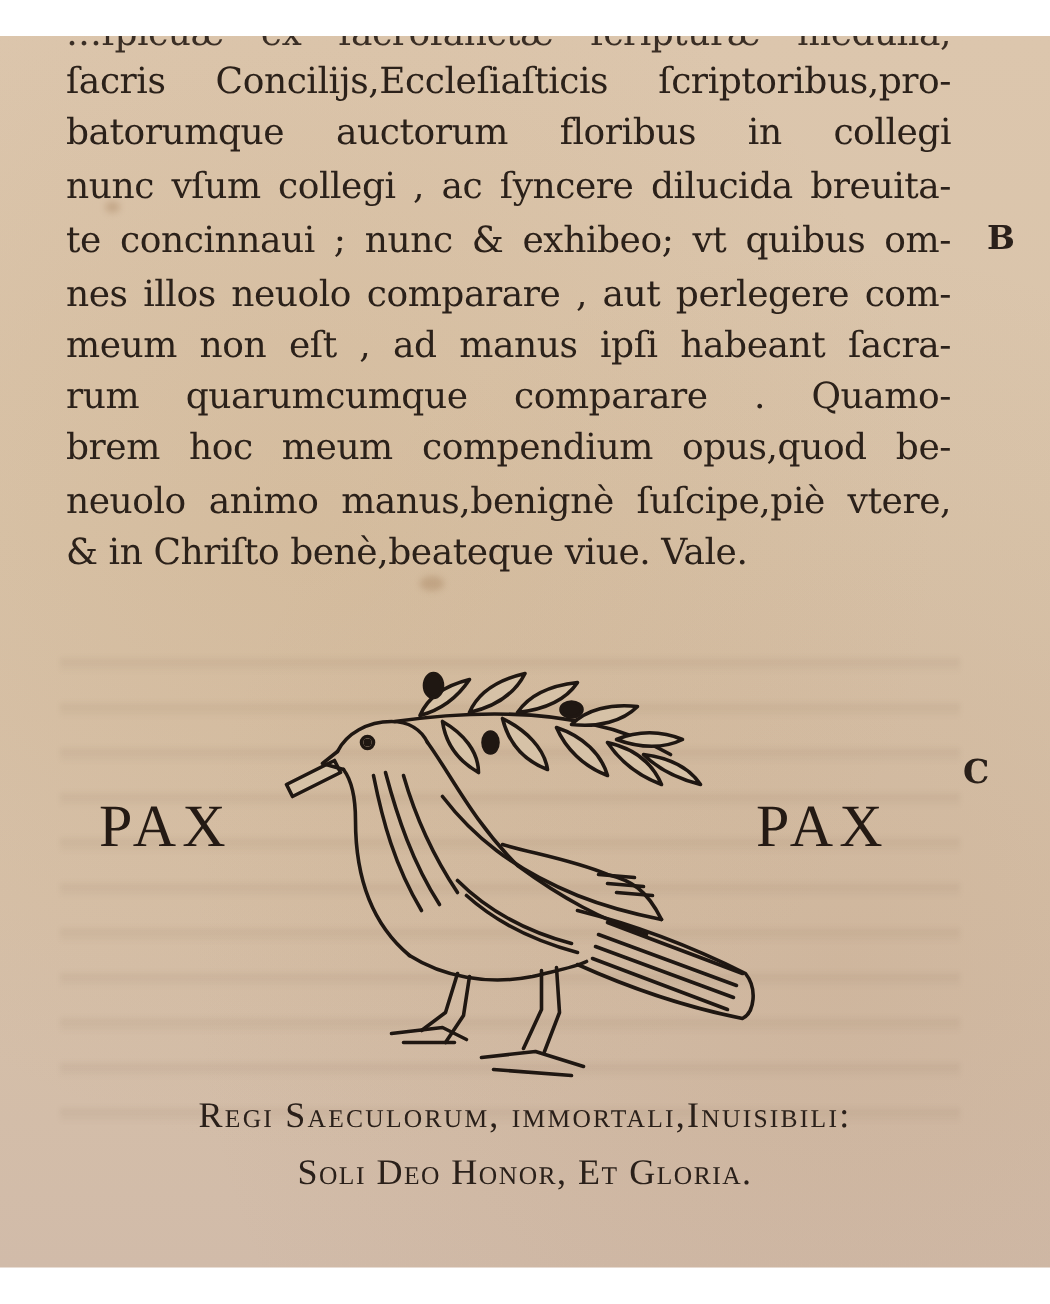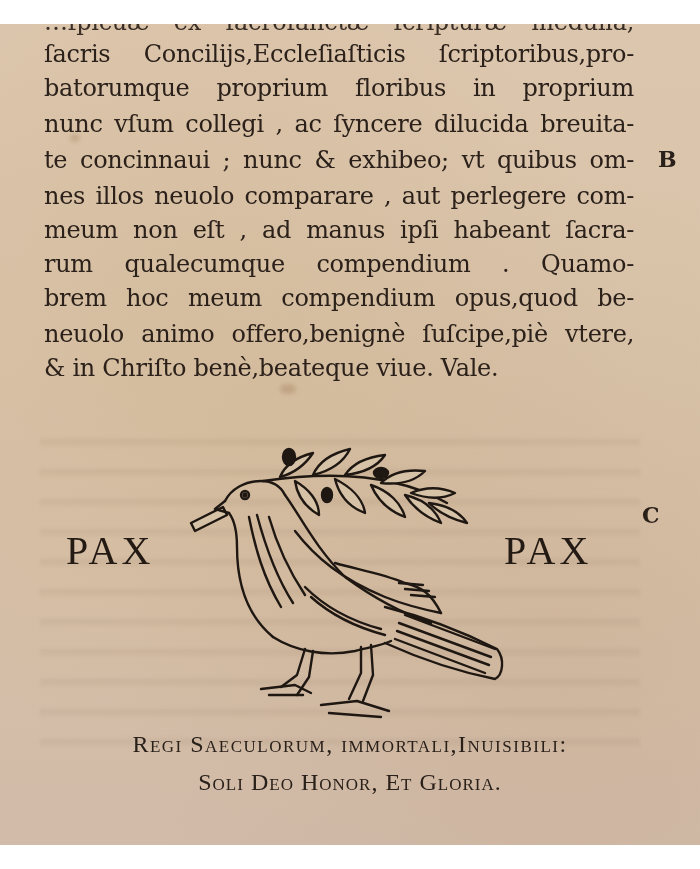--- a/index.html
+++ b/index.html
@@ -45,28 +45,28 @@
 <body>
 
 <div class="page">
   <div class="bleed"></div>
   <div class="stain" style="left:280px;top:360px;width:16px;height:10px;"></div>
   <div class="stain" style="left:70px;top:110px;width:10px;height:8px;"></div>
 
   <div class="body-text">
     <div class="line just first">…ſpicuæ ex ſacroſanctæ ſcripturæ medulla,</div>
     <div class="line just" style="top:16px">ſacris Concilijs,Eccleſiaſticis ſcriptoribus,pro-</div>
-    <div class="line just" style="top:50px">batorumque proprium floribus in proprium</div>
+    <div class="line just" style="top:50px">batorumque auctorum floribus in collegi</div>
     <div class="line just" style="top:86px">nunc vſum collegi , ac ſyncere dilucida breuita-</div>
     <div class="line just" style="top:122px">te concinnaui ; nunc &amp; exhibeo; vt quibus om-</div>
     <div class="line just" style="top:158px">nes illos neuolo comparare , aut perlegere com-</div>
     <div class="line just" style="top:192px">meum non eſt , ad manus ipſi habeant ſacra-</div>
-    <div class="line just" style="top:226px">rum qualecumque compendium . Quamo-</div>
+    <div class="line just" style="top:226px">rum quarumcumque comparare . Quamo-</div>
     <div class="line just" style="top:260px">brem hoc meum compendium opus,quod be-</div>
-    <div class="line just" style="top:296px">neuolo animo offero,benignè ſuſcipe,piè vtere,</div>
+    <div class="line just" style="top:296px">neuolo animo manus,benignè ſuſcipe,piè vtere,</div>
     <div class="line" style="top:330px">&amp; in Chriſto benè,beateque viue.  Vale.</div>
   </div>
 
   <div class="margin-letter" style="left:658px;top:122px">B</div>
   <div class="margin-letter" style="left:642px;top:478px">C</div>
 
   <div class="pax" style="left:66px;top:503px">PAX</div>
   <div class="pax" style="left:504px;top:503px">PAX</div>
 
   <svg class="dove" viewBox="0 0 330 285">

